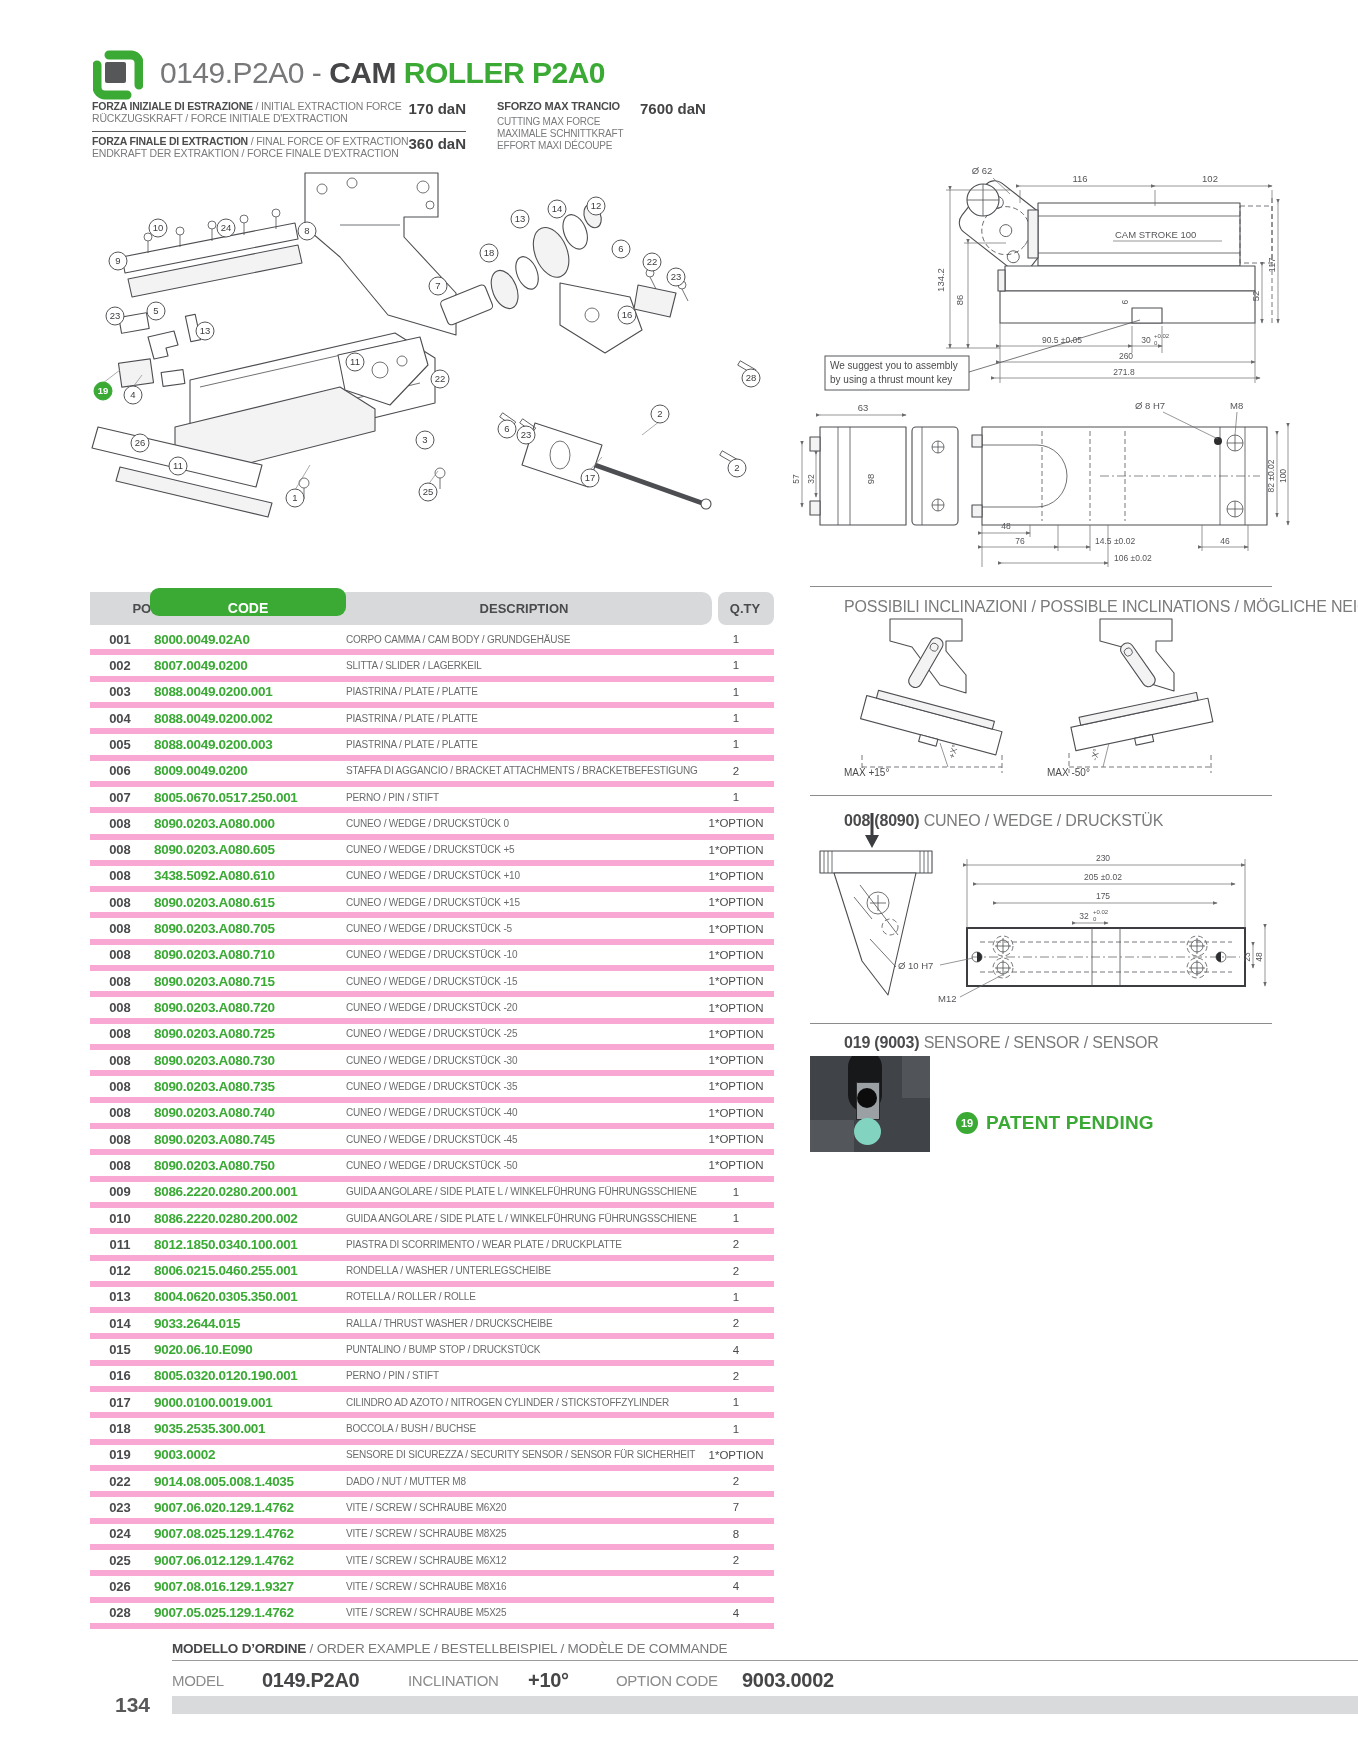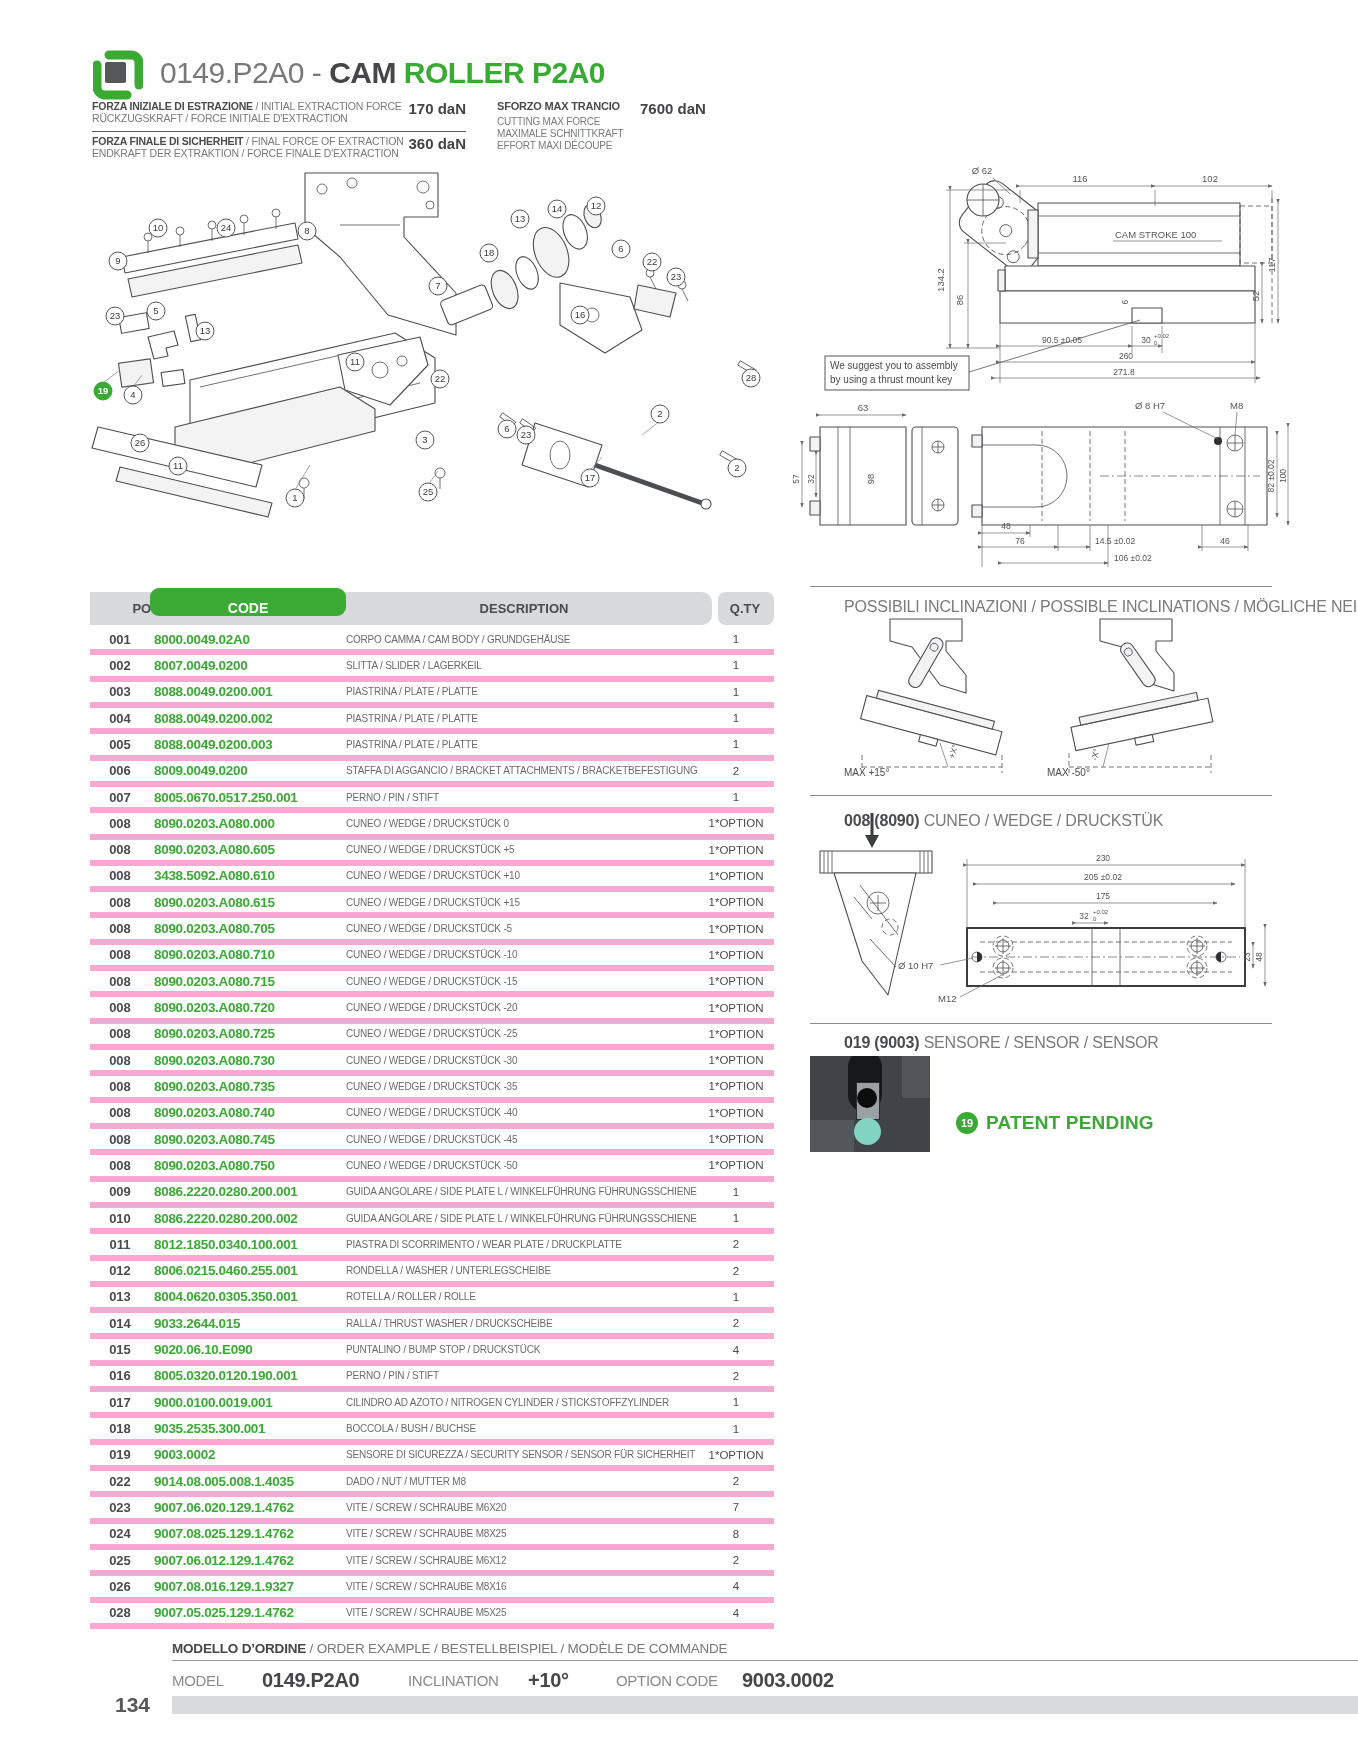--- a/index.html
+++ b/index.html
@@ -93,21 +93,21 @@
   <div class="title"><span>0149.P2A0 - </span><span class="t-bold">CAM </span><span class="t-green">ROLLER P2A0</span></div>
 
   <div class="specs-left">
     <div class="spec-row">
       <div class="spec-l1"><b>FORZA INIZIALE DI ESTRAZIONE</b><span> / INITIAL EXTRACTION FORCE</span></div>
       <div class="spec-l2">RÜCKZUGSKRAFT / FORCE INITIALE D'EXTRACTION</div>
       <div class="spec-val">170 daN</div>
     </div>
     <div class="spec-div"></div>
     <div class="spec-row">
-      <div class="spec-l1"><b>FORZA FINALE DI SICHERHEIT</b><span> / FINAL FORCE OF EXTRACTION</span></div>
+      <div class="spec-l1"><b>FORZA FINALE DI EXTRACTION</b><span> / FINAL FORCE OF EXTRACTION</span></div>
       <div class="spec-l2">ENDKRAFT DER EXTRAKTION / FORCE FINALE D'EXTRACTION</div>
       <div class="spec-val">360 daN</div>
     </div>
   </div>
 
   <div class="specs-right">
     <div class="cut-title">SFORZO MAX TRANCIO</div>
     <div class="cut-line" style="margin-top:4px">CUTTING MAX FORCE</div>
     <div class="cut-line">MAXIMALE SCHNITTKRAFT</div>
     <div class="cut-line">EFFORT MAXI DÉCOUPE</div>
@@ -214,21 +214,21 @@
         <div class="balloon" style="left: 88px; top: 301px;">11</div>
         <div class="balloon" style="left: 205px; top: 333px;">1</div>
         <div class="balloon" style="left: 430px; top: 54px;">13</div>
         <div class="balloon" style="left: 467px; top: 44px;">14</div>
         <div class="balloon" style="left: 506px; top: 41px;">12</div>
         <div class="balloon" style="left: 399px; top: 88px;">18</div>
         <div class="balloon" style="left: 531px; top: 84px;">6</div>
         <div class="balloon" style="left: 562px; top: 97px;">22</div>
         <div class="balloon" style="left: 586px; top: 112px;">23</div>
         <div class="balloon" style="left: 348px; top: 121px;">7</div>
-        <div class="balloon" style="left: 490px; top: 150px;">16</div>
+        <div class="balloon" style="left: 537px; top: 150px;">16</div>
         <div class="balloon" style="left: 265px; top: 197px;">11</div>
         <div class="balloon" style="left: 350px; top: 214px;">22</div>
         <div class="balloon" style="left: 417px; top: 264px;">6</div>
         <div class="balloon" style="left: 436px; top: 270px;">23</div>
         <div class="balloon" style="left: 335px; top: 275px;">3</div>
         <div class="balloon" style="left: 570px; top: 249px;">2</div>
         <div class="balloon" style="left: 500px; top: 313px;">17</div>
         <div class="balloon" style="left: 338px; top: 327px;">25</div>
         <div class="balloon" style="left: 661px; top: 213px;">28</div>
         <div class="balloon" style="left: 647px; top: 303px;">2</div>

